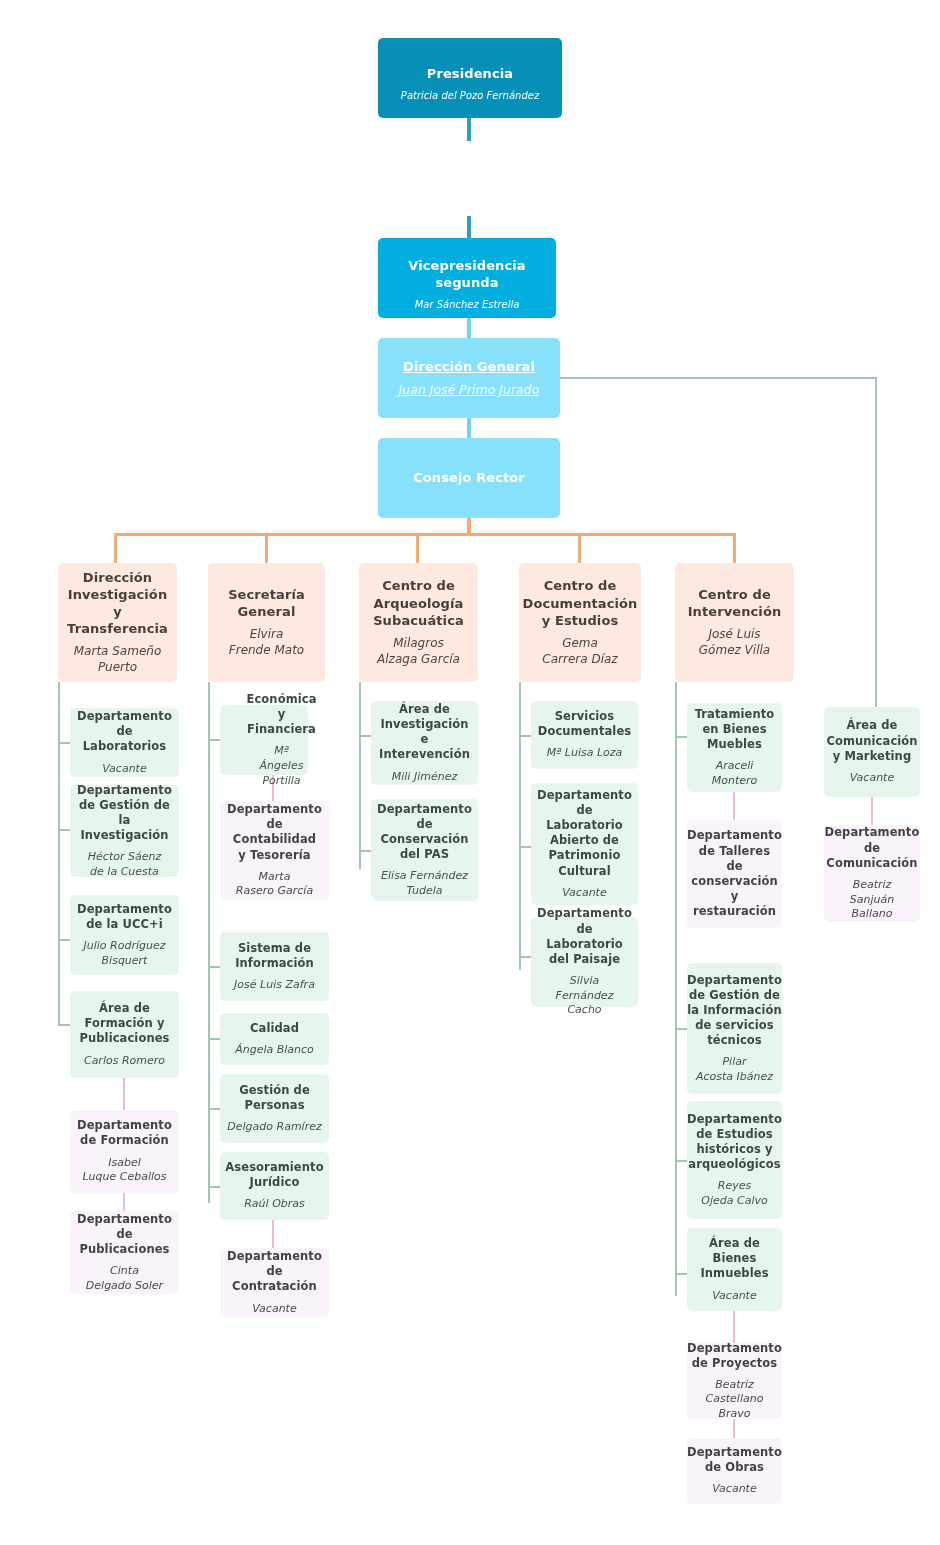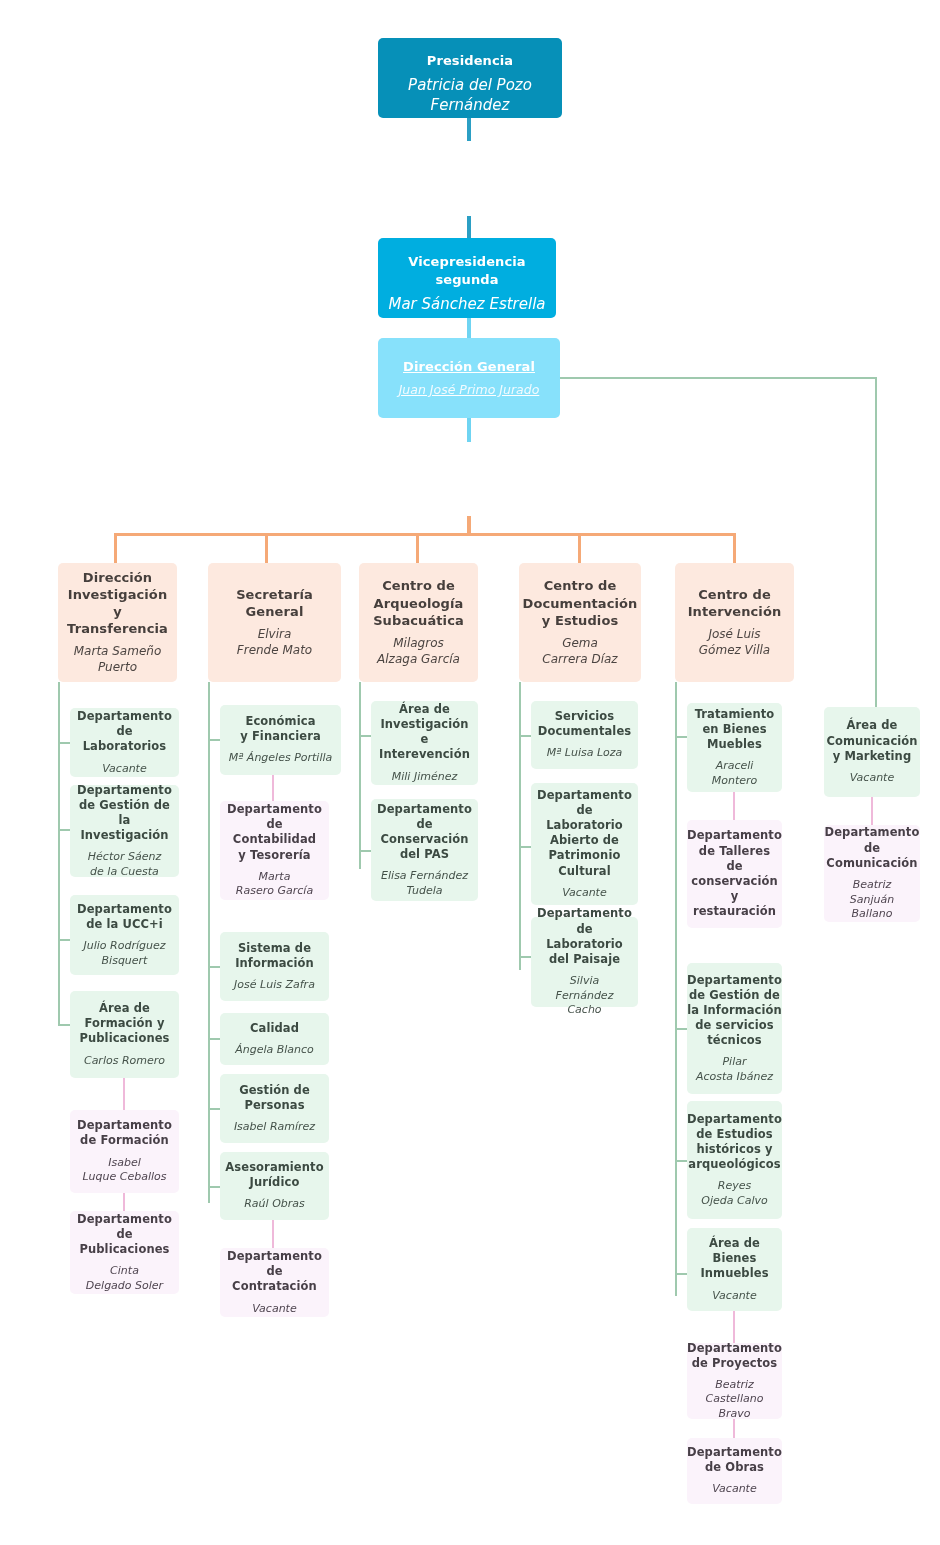--- a/index.html
+++ b/index.html
@@ -51,21 +51,21 @@
 
   .t-area{ background:#e7f6ec; color:#3f4a43; }
   .t-area .title{ font-size:11.5px; color:#3c4a42; }
   .t-area .person{ font-size:11px; color:#45524a; }
 
   .t-depto{ background:#fbf3fb; color:#4a4049; }
   .t-depto .title{ font-size:11.5px; color:#473f47; }
   .t-depto .person{ font-size:11px; color:#4f4550; }
 
   .t-exec .title,.t-exec2 .title{ font-size:13px;margin-top:12px; }
-  .t-exec .person,.t-exec2 .person{ font-size:15px; }
+  .t-exec .person,.t-exec2 .person{ font-size:10px; }
   .t-light .title{ font-size:13px; }
   .t-light .person{ font-size:12.5px; }
 
   
   .conn{position:absolute;z-index:1;}
   .c-blue{ background:#2b9fc4; }
   .c-lightblue{ background:#6fd4f2; }
   .c-orange{ background:#f5a977; }
   .c-green{ background:#9fc9ae; }
   .c-pink{ background:#efb9da; }
@@ -137,26 +137,29 @@
   <div class="node t-exec2" style="left:378px;top:238px;width:178px;height:80px;">
     <div class="title">Vicepresidencia segunda</div>
     <div class="person">Mar Sánchez Estrella</div>
   </div>
 
   <div class="node t-light" style="left:378px;top:338px;width:182px;height:80px;text-decoration:underline;">
     <div class="title">Dirección General</div>
     <div class="person">Juan José Primo Jurado</div>
   </div>
 
+  <div class="node t-light" style="left:378px;top:438px;width:182px;height:80px;">
+    <div class="title">Consejo Rector</div>
+  </div>
 
   <div class="node t-centro" style="left:58px;top:563px;width:119px;height:119px;">
     <div class="title">Dirección<br>Investigación<br>y Transferencia</div>
     <div class="person">Marta Sameño<br>Puerto</div>
   </div>
-  <div class="node t-centro" style="left:208px;top:563px;width:133px;height:119px;text-align:center;">
+  <div class="node t-centro" style="left:208px;top:563px;width:117px;height:119px;text-align:center;">
     <div class="title">Secretaría<br>General</div>
     <div class="person">Elvira<br>Frende Mato</div>
   </div>
   <div class="node t-centro" style="left:359px;top:563px;width:119px;height:119px;">
     <div class="title">Centro de<br>Arqueología<br>Subacuática</div>
     <div class="person">Milagros<br>Alzaga García</div>
   </div>
   <div class="node t-centro" style="left:519px;top:563px;width:122px;height:119px;">
     <div class="title">Centro de<br>Documentación<br>y Estudios</div>
     <div class="person">Gema<br>Carrera Díaz</div>
@@ -184,39 +187,39 @@
   </div>
   <div class="node t-depto" style="left:70px;top:1110px;width:109px;height:83px;">
     <div class="title">Departamento<br>de Formación</div>
     <div class="person">Isabel<br>Luque Ceballos</div>
   </div>
   <div class="node t-depto" style="left:70px;top:1211px;width:109px;height:83px;">
     <div class="title">Departamento<br>de Publicaciones</div>
     <div class="person">Cinta<br>Delgado Soler</div>
   </div>
 
-  <div class="node t-area" style="left:220px;top:705px;width:121px;height:70px;">
+  <div class="node t-area" style="left:220px;top:705px;width:88px;height:70px;padding-left:41px;">
     <div class="title">Económica<br>y Financiera</div>
     <div class="person">Mª Ángeles Portilla</div>
   </div>
   <div class="node t-depto" style="left:220px;top:801px;width:109px;height:99px;">
     <div class="title">Departamento<br>de Contabilidad<br>y Tesorería</div>
     <div class="person">Marta<br>Rasero García</div>
   </div>
   <div class="node t-area" style="left:220px;top:932px;width:109px;height:69px;">
     <div class="title">Sistema de<br>Información</div>
     <div class="person">José Luis Zafra</div>
   </div>
   <div class="node t-area" style="left:220px;top:1013px;width:109px;height:52px;">
     <div class="title">Calidad</div>
     <div class="person">Ángela Blanco</div>
   </div>
   <div class="node t-area" style="left:220px;top:1074px;width:109px;height:69px;">
     <div class="title">Gestión de<br>Personas</div>
-    <div class="person">Isabel Ramírez</div>
+    <div class="person">Delgado Ramírez</div>
   </div>
   <div class="node t-area" style="left:220px;top:1152px;width:109px;height:68px;text-align:center;">
     <div class="title">Asesoramiento<br>Jurídico</div>
     <div class="person">Raúl Obras</div>
   </div>
   <div class="node t-depto" style="left:220px;top:1248px;width:109px;height:69px;">
     <div class="title">Departamento<br>de Contratación</div>
     <div class="person">Vacante</div>
   </div>
 

